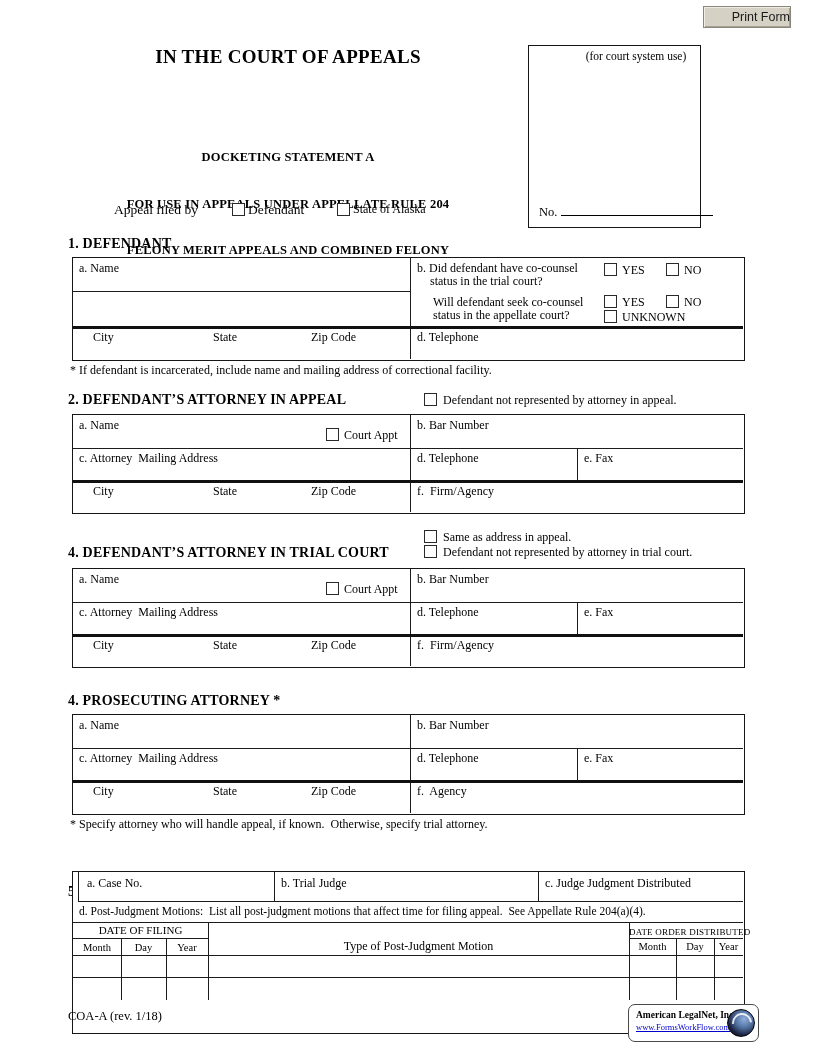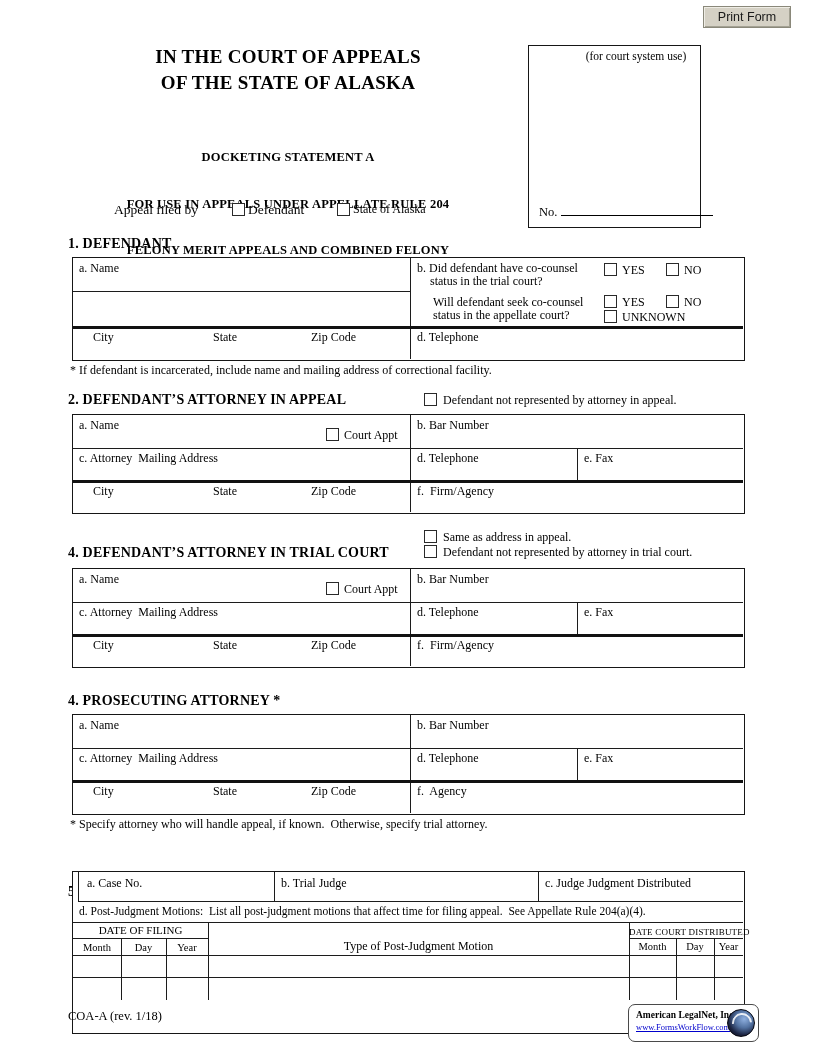--- a/index.html
+++ b/index.html
@@ -21,21 +21,21 @@
   .hline.thick { height:3px; background:#111; }
   .cb { position:absolute; width:13px; height:13px; border:1.5px solid #2a2a2a; background:#fff; }
   .titleblock { position:absolute; left:68px; width:440px; text-align:center; font-weight:bold; }
   #title { top:44px; font-size:19px; line-height:26px; letter-spacing:.3px; }
   #subtitle { top:119px; font-size:12.5px; line-height:15.5px; white-space:pre; letter-spacing:.2px; }
   #print-btn {
     position:absolute; left:703px; top:6px; width:88px; height:22px;
     background:#d5d1c5; border:1px solid #8a887a;
     box-shadow: inset 1px 1px 0 #efede5, inset -1px -1px 0 #a3a193;
     font-family:"Liberation Sans","DejaVu Sans",sans-serif; font-size:12.5px; color:#1a1a1a;
-    text-align:center; line-height:20px; cursor:pointer;
+    text-align:right; line-height:20px; cursor:pointer;
   }
   #court-box { left:528px; top:45px; width:173px; height:183px; }
   .fill-line { display:inline-block; width:152px; border-bottom:1px solid #000; height:12px; vertical-align:baseline; }
   #legalnet-badge {
     position:absolute; left:628px; top:1004px; width:131px; height:38px;
     border:1.5px solid #4a4a4a; border-radius:7px; background:#fff;
   }
   .ln-name { position:absolute; left:7px; top:5px; font-size:9.5px; font-weight:bold; white-space:pre; }
   .ln-url { position:absolute; left:7px; top:17px; font-size:8.5px; color:#0000cc; text-decoration:underline; white-space:pre; cursor:pointer; }
   .globe {
@@ -52,21 +52,20 @@
 </style>
 </head>
 <body>
 
 <div id="page">
 
   <div id="print-btn">Print Form</div>
 
   <div class="titleblock" id="title">
     <div>IN THE COURT OF APPEALS</div>
-    <div>OF THE STATE OF ALASKA</div>
   </div>
 
   <div class="box" id="court-box">
     <div class="t center" style="left:0;top:4px;width:214px;font-size:11.5px">(for court system use)</div>
     <div class="t" style="left:10px;top:158px;font-size:12.5px"><span>No.</span> <span class="fill-line"></span></div>
   </div>
 
   <div class="titleblock" id="subtitle">
     <div>DOCKETING STATEMENT A</div>
     <div>FOR USE IN APPEALS UNDER APPELLATE RULE 204</div>
@@ -189,21 +188,21 @@
     <div class="vline" style="left:93px;top:66px;height:62px"></div>
     <div class="vline" style="left:603px;top:66px;height:62px"></div>
     <div class="vline" style="left:641px;top:66px;height:62px"></div>
 
     <div class="hline" style="left:0;top:66px;width:135px"></div>
     <div class="hline" style="left:556px;top:66px;width:114px"></div>
     <div class="hline" style="left:0;top:83px;width:670px"></div>
     <div class="hline" style="left:0;top:105px;width:670px"></div>
 
     <span class="t center" style="left:0;top:52px;width:135px;font-size:11px">DATE OF FILING</span>
-    <span class="t center tiny" style="left:556px;top:54px;width:114px">DATE COURT DISTRIBUTED</span>
+    <span class="t center tiny" style="left:556px;top:54px;width:114px">DATE ORDER DISTRIBUTED</span>
     <span class="t center small" style="left:0;top:69px;width:48px">Month</span>
     <span class="t center small" style="left:48px;top:69px;width:45px">Day</span>
     <span class="t center small" style="left:93px;top:69px;width:42px">Year</span>
     <span class="t center" style="left:135px;top:68px;width:421px">Type of Post-Judgment Motion</span>
     <span class="t center small" style="left:556px;top:68px;width:47px">Month</span>
     <span class="t center small" style="left:603px;top:68px;width:38px">Day</span>
     <span class="t center small" style="left:641px;top:68px;width:29px">Year</span>
   </div>
 
   <div class="t" style="left:68px;top:1010px;font-size:12.5px">COA-A (rev. 1/18)</div>

